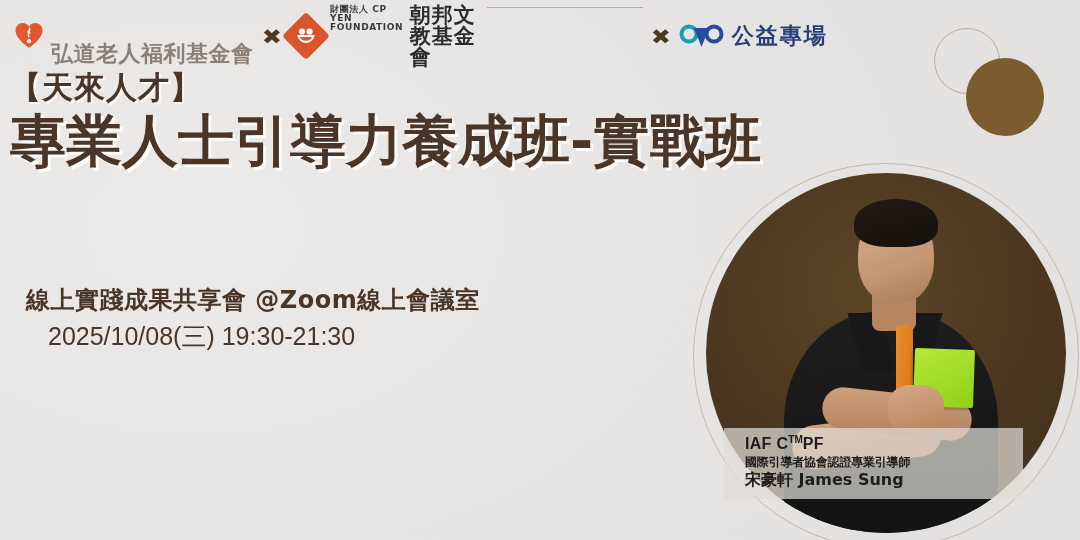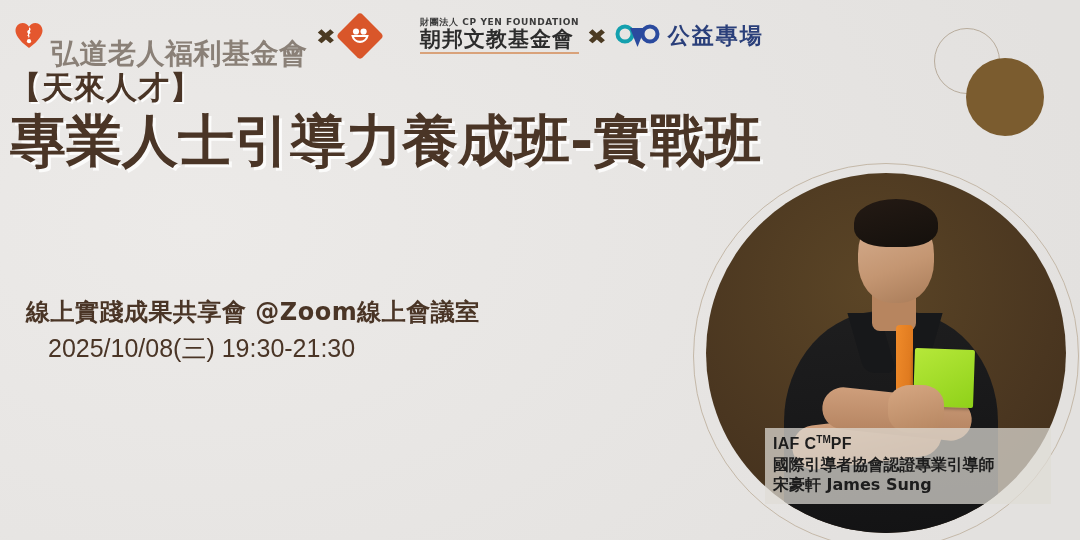--- a/index.html
+++ b/index.html
@@ -38,34 +38,34 @@
   
   .mark-heart{
     position:relative;width:30px;height:30px;flex:0 0 auto;
   }
   .mark-heart svg{display:block;}
 
   .logo-cn{
     font-family:"DejaVu Sans","Liberation Sans",sans-serif;
     font-weight:bold;letter-spacing:.5px;
   }
-  .hd-text{font-size:28px;color:#8a8077;margin-top:35px;}
+  .hd-text{font-size:22px;color:#8a8077;margin-top:35px;}
 
   
   .mark-diamond{
     width:34px;height:34px;flex:0 0 auto;
     transform:rotate(45deg);
     background:#d9562a;border-radius:4px;
     position:relative;
   }
   .mark-diamond .in{
     position:absolute;inset:0;transform:rotate(-45deg);
     display:flex;align-items:center;justify-content:center;
   }
-  .cp-block{display:flex;flex-direction:column;line-height:1;margin-left:36px;}
+  .cp-block{display:flex;line-height:1;}
   .cp-top{
     font-size:9px;color:#3b3b3b;letter-spacing:.6px;font-weight:bold;
     font-family:"DejaVu Sans","Liberation Sans",sans-serif;margin-bottom:2px;
   }
   .cp-main{font-size:21px;color:#2c2c2c;letter-spacing:1px;}
   .cp-rule{height:1.5px;background:#d9a27a;margin-top:2px;width:100%;}
 
   
   .mark-tl{width:46px;height:26px;flex:0 0 auto;}
   .tl-text{font-size:22px;color:#2a3f7a;letter-spacing:2px;}
@@ -96,21 +96,21 @@
   }
   .sched-head{
     font-size:24px;font-weight:bold;letter-spacing:.5px;
     margin-bottom:4px;white-space:nowrap;
   }
   .sched-line{
     font-size:25px;font-weight:normal;margin-left:30px;
     line-height:1.28;white-space:nowrap;
     font-family:"Liberation Sans","DejaVu Sans",sans-serif;
   }
-  .block2{margin-top:26px;}
+  .block2{margin-top:14px;}
   .block2 .sched-line{margin-left:22px;}
 
   
   .photo-ring{
     position:absolute;border-radius:50%;
     border:1.3px solid #c4b8a8;
   }
   .photo-circle{
     position:absolute;border-radius:50%;
     background:radial-gradient(circle at 45% 32%, #5b4526 0%, #4a3620 60%, #3f2d1a 100%);
@@ -147,32 +147,32 @@
     position:absolute;border-radius:2px;
     background:linear-gradient(150deg,#b6e83a 0%,#8fd119 100%);
     box-shadow:-2px 2px 3px rgba(0,0,0,.25);
   }
   .pc-shirt-collarL,.pc-shirt-collarR{
     position:absolute;background:#17181a;
   }
 
   
   .credbox{
-    position:absolute;left:765px;top:428px;
-    width:268px;padding:6px 10px 8px 8px;
+    position:absolute;left:724px;top:428px;
+    width:268px;padding:6px 10px 8px 21px;
     background:rgba(223,220,214,.72);
     font-family:"Liberation Sans","DejaVu Sans",sans-serif;
     color:#1d1d1d;
   }
   .cred-l1{
     font-size:16px;font-weight:bold;letter-spacing:.3px;line-height:1.2;
   }
   .cred-l1 sup{font-size:10px;vertical-align:super;letter-spacing:0;}
   .cred-l2{
-    font-size:16px;font-weight:bold;line-height:1.35;
+    font-size:12px;font-weight:bold;line-height:1.35;
     font-family:"DejaVu Sans",sans-serif;letter-spacing:-.2px;
   }
   .cred-l3{
     font-size:16px;font-weight:bold;line-height:1.3;
     font-family:"DejaVu Sans",sans-serif;
   }
 </style>
 </head>
 <body>
 

